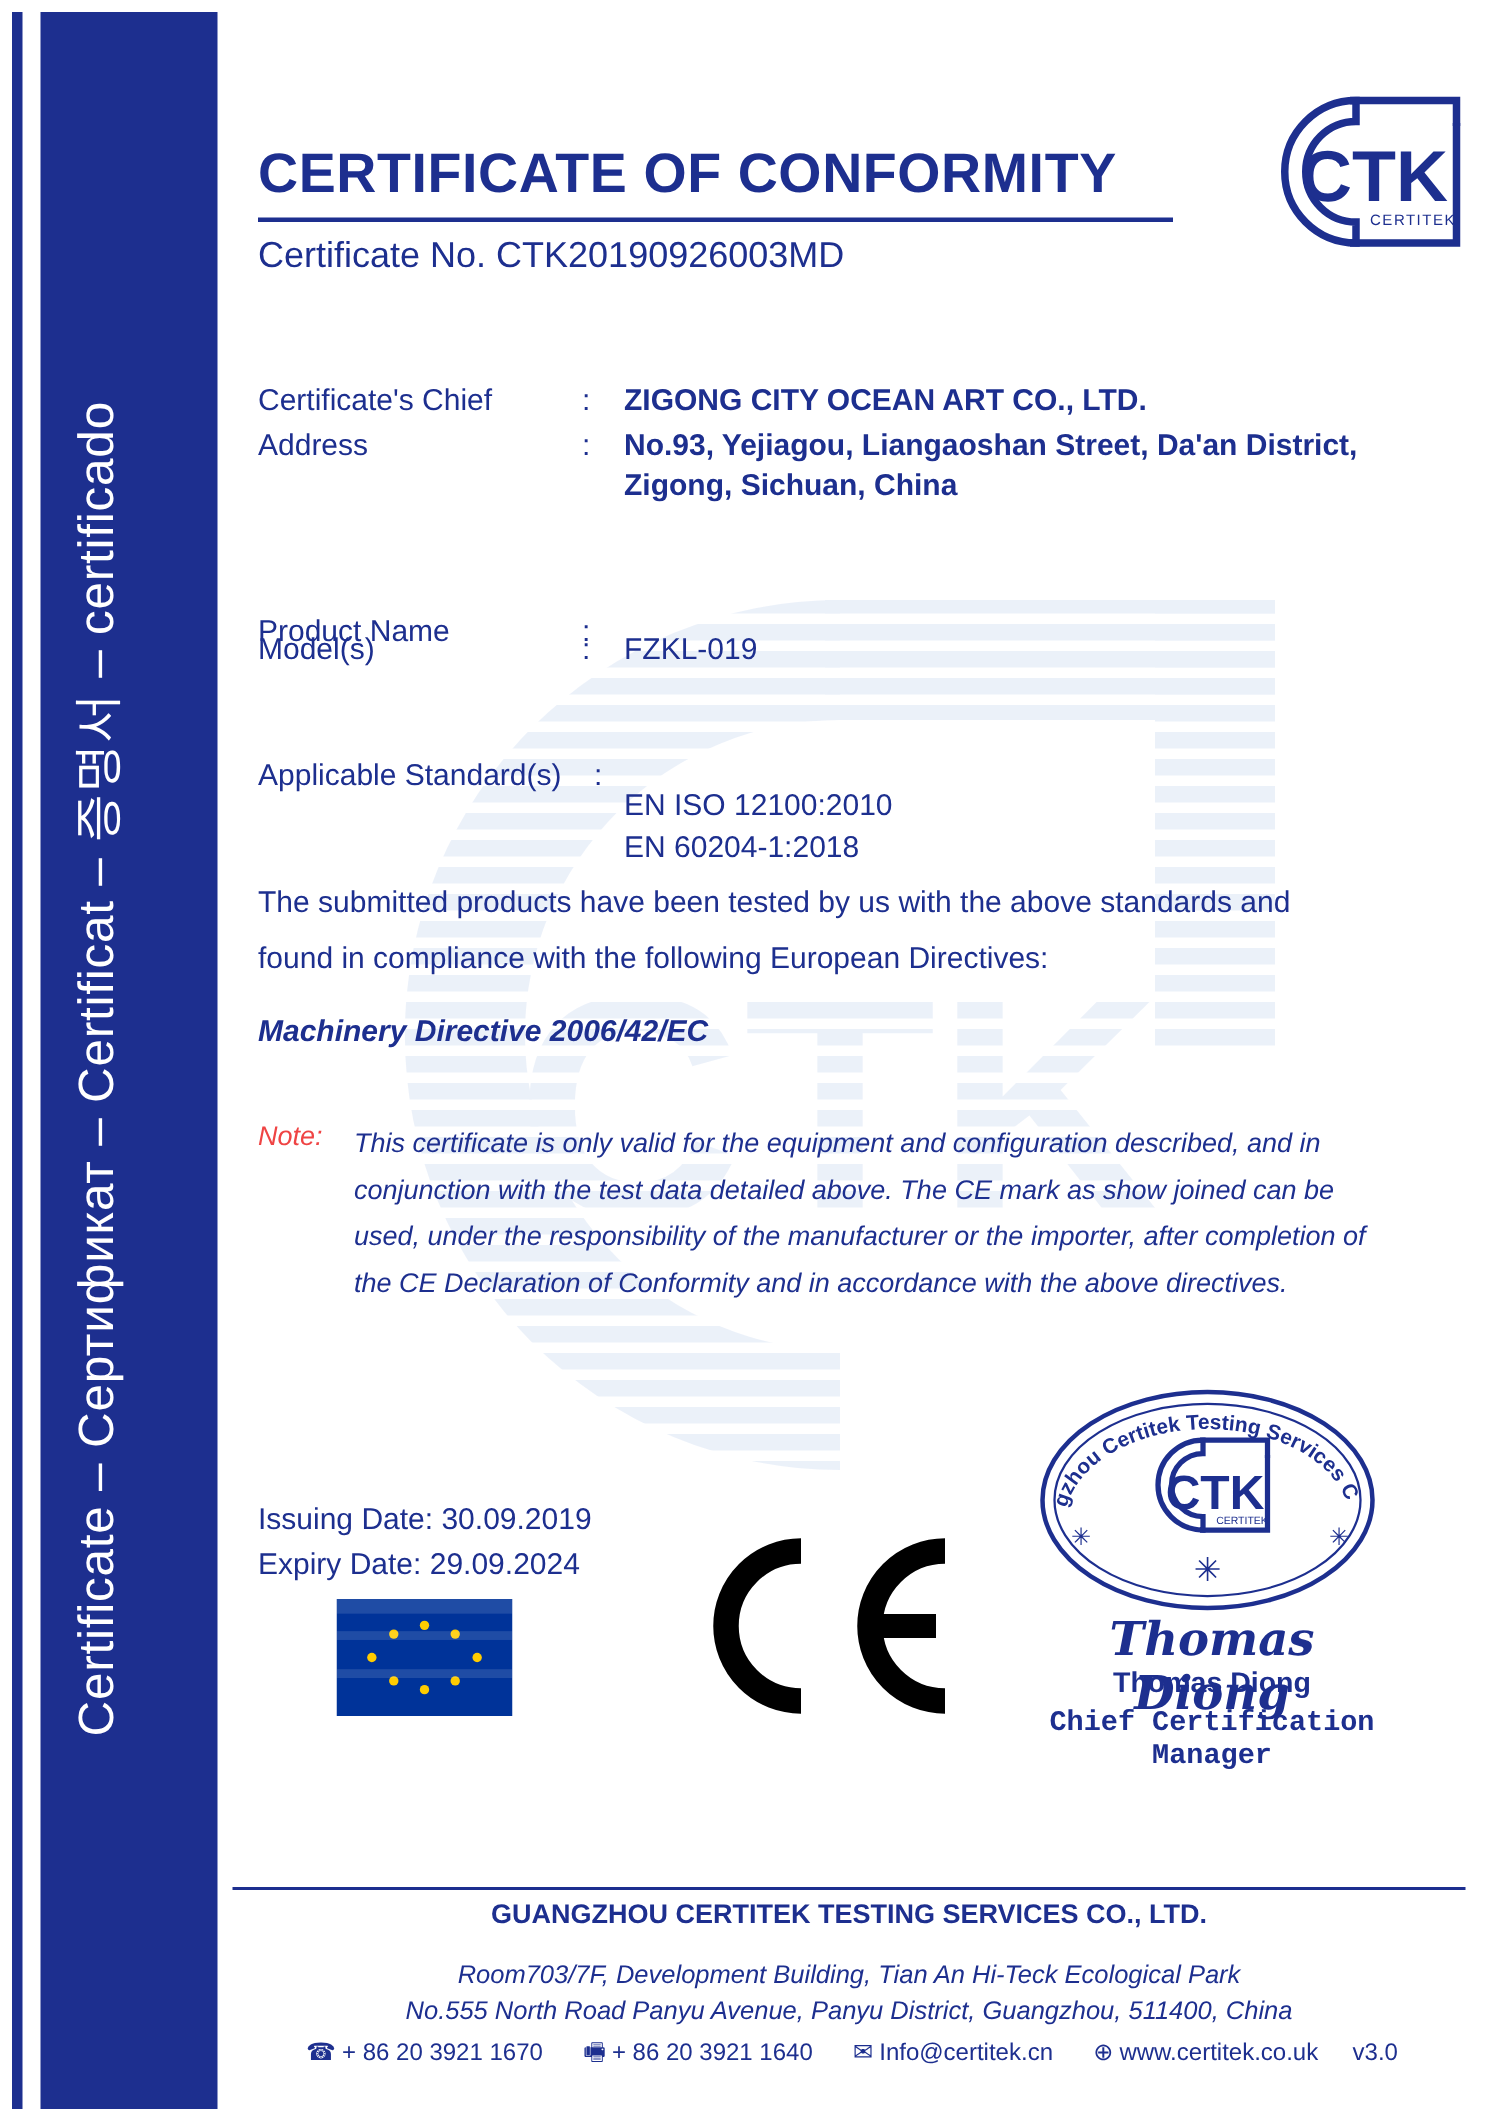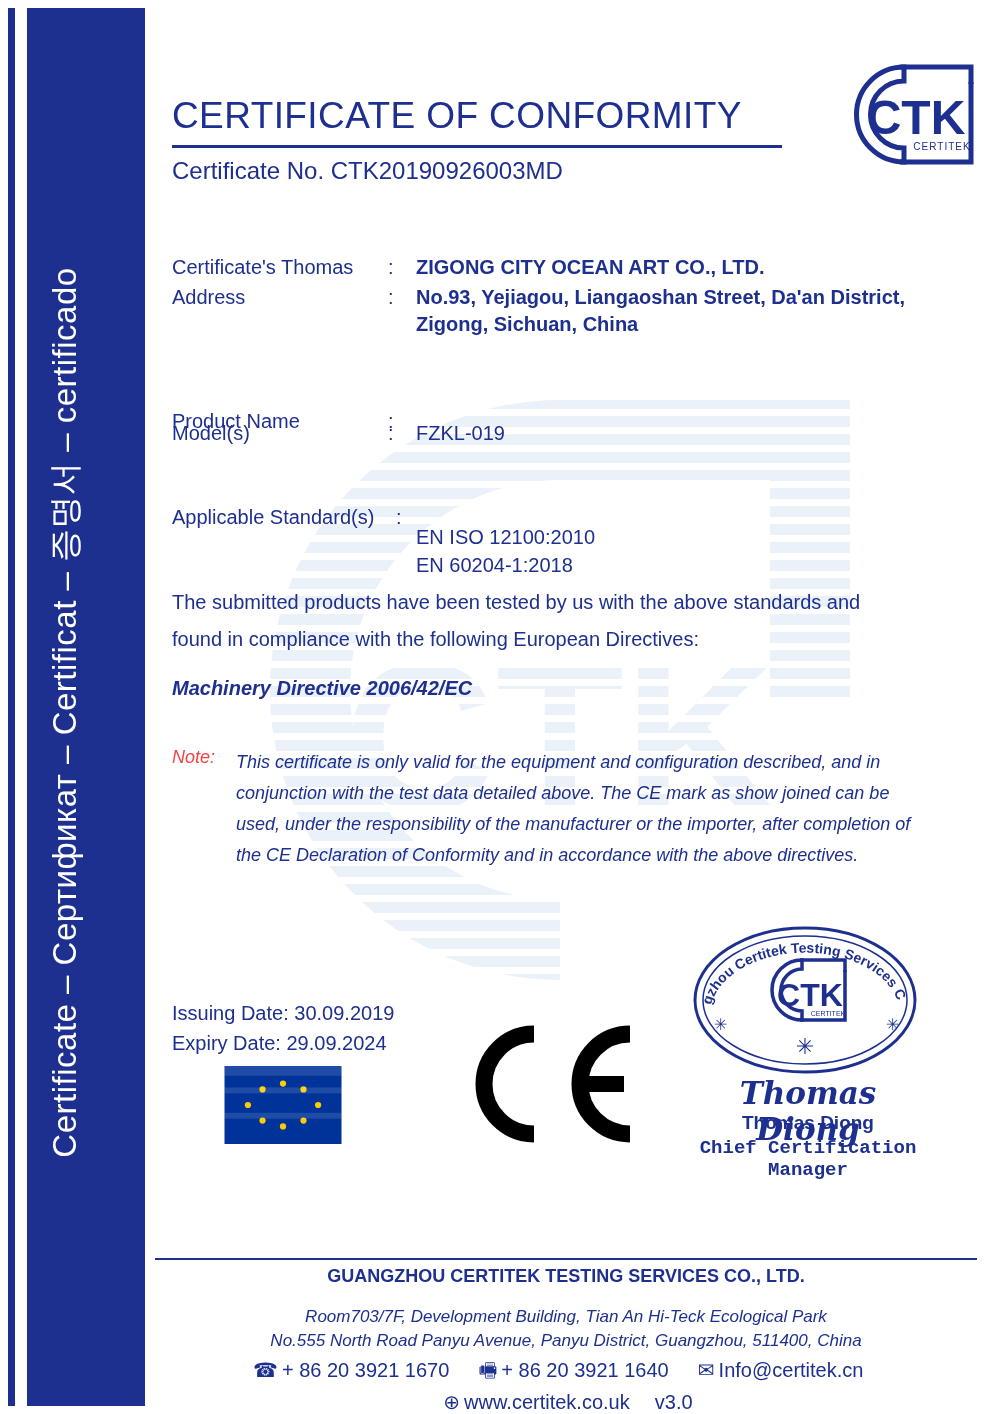--- a/index.html
+++ b/index.html
@@ -66,21 +66,21 @@
     opacity: 0.13;
     pointer-events: none;
   }
 
   
   .header-title {
     position: absolute;
     left: 172px;
     top: 95px;
     font-size: 37px;
-    font-weight: normal;
+    font-weight: bold;
     color: #1d2f8f;
     letter-spacing: 0.4px;
   }
   .header-rule {
     position: absolute;
     left: 172px;
     top: 145px;
     width: 610px;
     height: 3px;
     background: #1d2f8f;
@@ -259,21 +259,21 @@
     font-size: 18px;
     font-weight: bold;
     margin-bottom: 20px;
   }
   .footer-line2, .footer-line3 {
     font-size: 17px;
     margin-bottom: 4px;
     font-style: italic;
   }
   .footer-contacts {
-    font-size: 20px;
+    font-size: 16px;
     margin-top: 5px;
   }
   .footer-contacts span.ci { margin: 0 4px; }
   .footer-sep { display: inline-block; width: 14px; }
 </style>
 </head>
 <body>
 
 <div id="page">
 
@@ -300,21 +300,21 @@
   <div class="cert-no">Certificate No. CTK20190926003MD</div>
 
   <svg class="ctk-logo" viewBox="0 0 140 105">
     <path d="M66 5 A47 47 0 1 0 66 100 L66 86 A33 33 0 1 1 66 19 Z" fill="none" stroke="#1d2f8f" stroke-width="5"></path>
     <path d="M62 5 L133 5 L133 22" fill="none" stroke="#1d2f8f" stroke-width="5"></path>
     <path d="M133 20 L133 100 L62 100" fill="none" stroke="#1d2f8f" stroke-width="5"></path>
     <text x="78" y="72" font-family="'Liberation Sans',sans-serif" font-size="48" font-weight="bold" fill="#1d2f8f" text-anchor="middle">CTK</text>
     <text x="104" y="88" font-family="'Liberation Sans',sans-serif" font-size="10" fill="#1d2f8f" text-anchor="middle" letter-spacing="1">CERTITEK</text>
   </svg>
 
-  <div class="field label row-holder">Certificate's Thomas</div>
+  <div class="field label row-holder">Certificate's Chief</div>
   <div class="field colon row-holder">:</div>
   <div class="field value bold row-holder">ZIGONG CITY OCEAN ART CO., LTD.</div>
 
   <div class="field label row-address">Address</div>
   <div class="field colon row-address">:</div>
   <div class="field value bold row-address">No.93, Yejiagou, Liangaoshan Street, Da'an District,</div>
   <div class="field value bold row-address2">Zigong, Sichuan, China</div>
 
   <div class="field label row-product">Product Name</div>
   <div class="field colon row-product">:</div>

